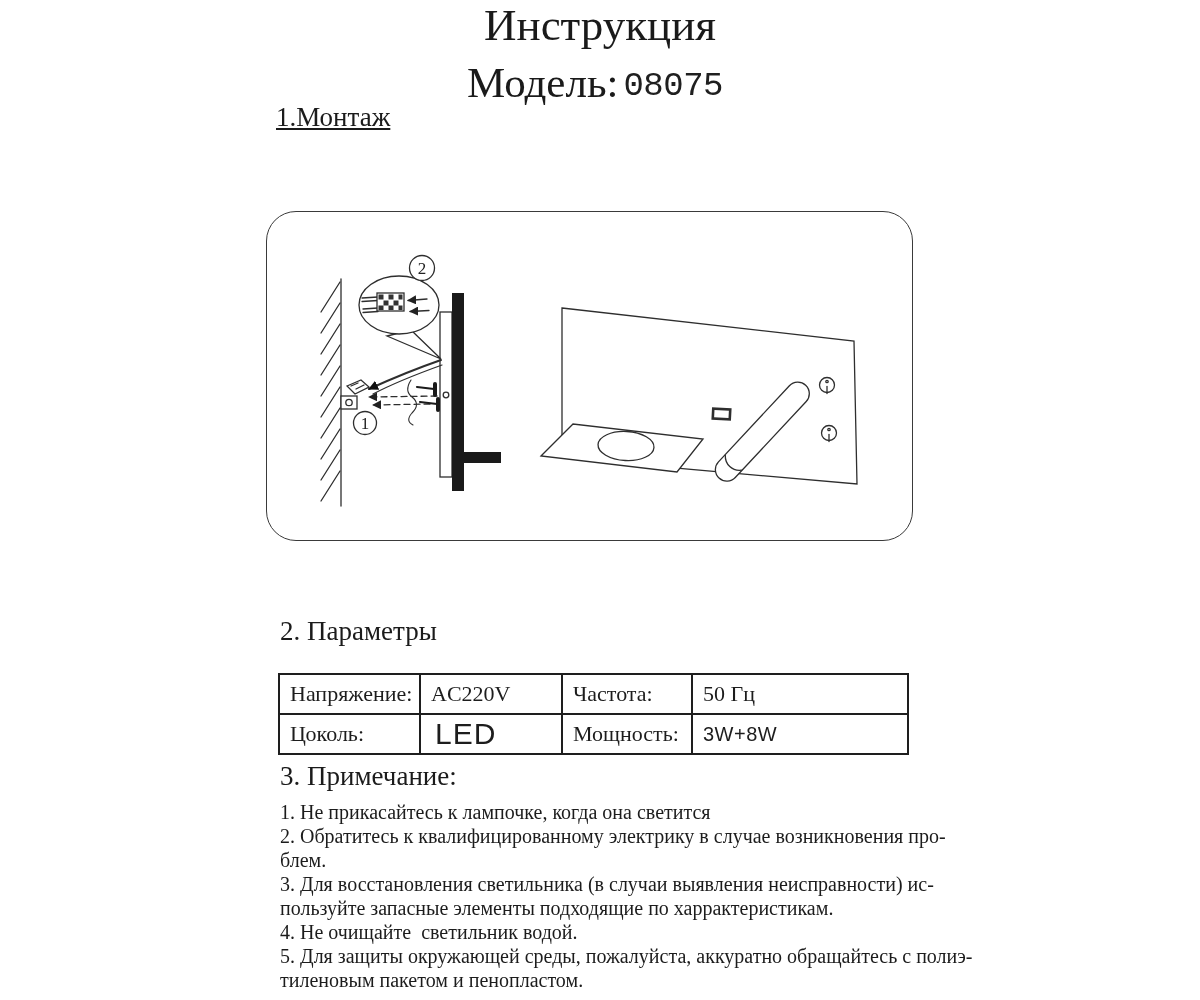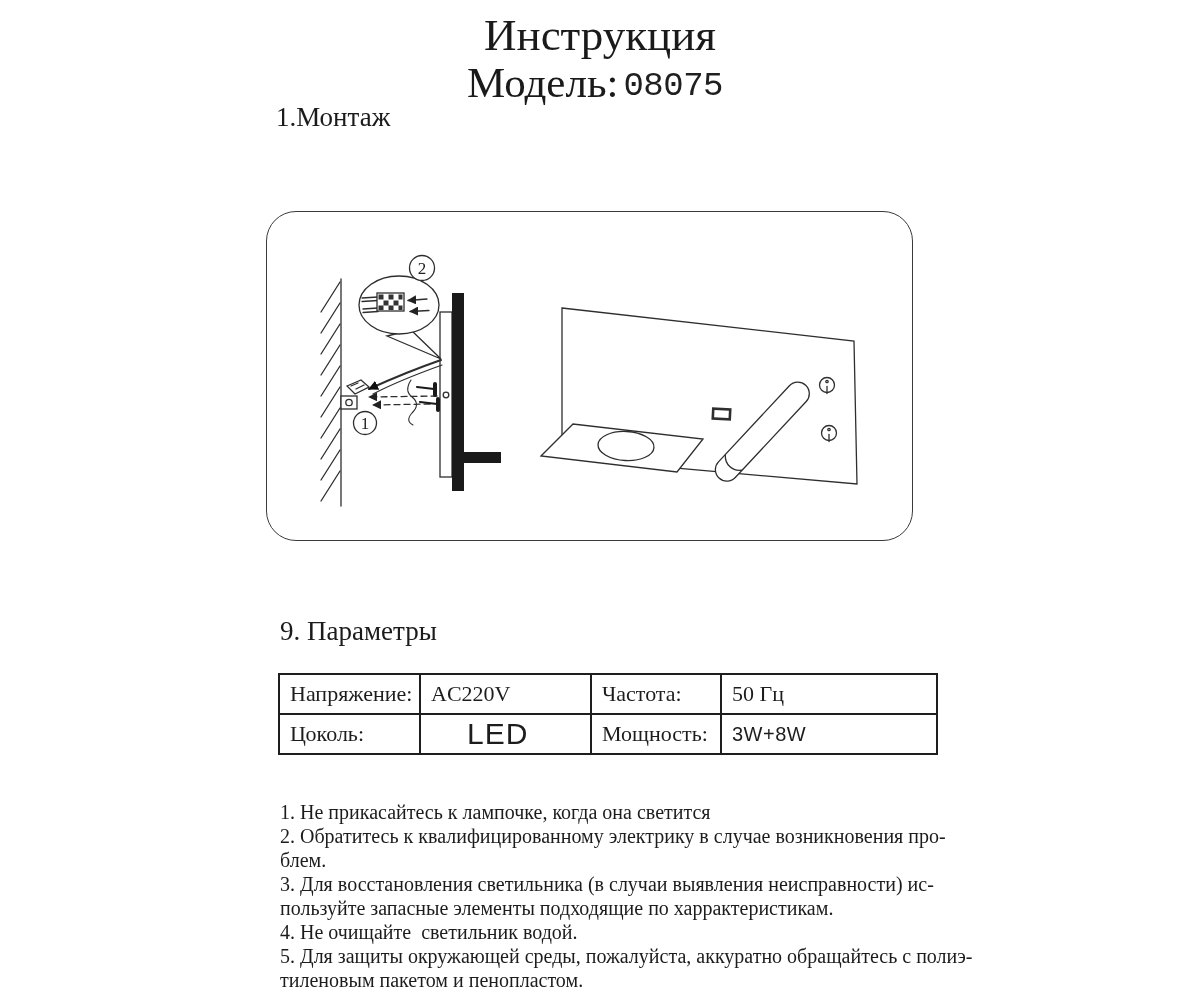--- a/index.html
+++ b/index.html
@@ -2,52 +2,52 @@
 <html><head>
 <meta charset="utf-8">
 <style>
   html,body{margin:0;padding:0;background:#fff;}
   .page{
     position:relative;width:1200px;height:1000px;background:#ffffff;
     font-family:"Liberation Serif","DejaVu Serif",serif;color:#1d1d1d;overflow:hidden;
   }
   .abs{position:absolute;}
   .title{
-    left:0;top:10px;width:1200px;text-align:center;
+    left:0;top:0;width:1200px;text-align:center;
     font-size:45px;line-height:1.15;color:#1a1a1a;
   }
   .model-line{
     left:0;top:58px;width:1200px;text-align:center;transform:translateX(-5px);
   }
   .model-label{font-size:43px;color:#1a1a1a;margin-top:28px;}
   .model-number{
     font-family:Liberation Mono, monospace;
     font-size:34px;letter-spacing:-0.5px;margin-left:5px;color:#1f1f1f;
     position:relative;top:-2px;
   }
-  .h-mount{left:276px;top:102px;font-size:27px;color:#1b1b1b;}
+  .h-mount{left:276px;top:102px;font-size:27px;color:#1b1b1b;text-decoration:underline;}
   .h-params{left:280px;top:616px;font-size:27px;color:#1b1b1b;}
   .h-notes{left:280px;top:761px;font-size:27px;color:#1b1b1b;}
   .diagram-box{
     left:266px;top:211px;width:647px;height:330px;
     border:1.6px solid #3a3a3a;border-radius:30px;box-sizing:border-box;
   }
   .diagram-box svg{position:absolute;left:-1.6px;top:-1.6px;}
   table.params{
     position:absolute;left:278px;top:673px;border-collapse:collapse;
     table-layout:fixed;
   }
   table.params td{
     border:2px solid #1e1e1e;height:40px;box-sizing:border-box;
     padding:0 0 0 10px;vertical-align:middle;
     font-size:22px;color:#1d1d1d;white-space:nowrap;overflow:hidden;
   }
-  td.c1{width:141px;} td.c2{width:171px;} td.c3{width:130px;} td.c4{width:216px;}
+  td.c1{width:141px;} td.c2{width:142px;} td.c3{width:130px;} td.c4{width:216px;}
   .val-sans{font-family:"Liberation Sans","DejaVu Sans",sans-serif;font-size:20px;letter-spacing:0.5px;}
-  .val-led{font-family:"Liberation Sans","DejaVu Sans",sans-serif;font-size:30px;letter-spacing:1px;padding-left:4px;display:inline-block;margin-left:32px;}
+  .val-led{font-family:"Liberation Sans","DejaVu Sans",sans-serif;font-size:30px;letter-spacing:1px;padding-left:4px;display:inline-block;}
   .notes{left:280px;top:800px;font-size:20px;line-height:24px;color:#1c1c1c;}
   .note-line{white-space:pre;}
   .diag-stroke{stroke:#2e2e2e;stroke-width:1.3;fill:none;stroke-linecap:round;}
   svg text{font-family:"Liberation Serif","DejaVu Serif",serif;fill:#222;stroke:none;}
 </style>
 </head>
 <body>
 
 <div class="page">
 
@@ -177,39 +177,40 @@
 
           <g transform="translate(497,222) rotate(-47)">
             <rect x="-63" y="-11.5" width="127" height="23" rx="11.5" fill="#fff"></rect>
             <path d="M-42,-11 C-49,-5 -49,5 -42,11"></path>
           </g>
         </g>
       </g>
     </svg>
   </div>
 
-  <div class="abs h-params">9. Параметры</div>
+  <div class="abs h-params">2. Параметры</div>
 
   <table class="params">
     <tbody>
         <tr>
       <td class="c1">Напряжение:</td>
       <td class="c2">AC220V</td>
       <td class="c3">Частота:</td>
       <td class="c4">50 Гц</td>
     </tr>
     <tr>
       <td class="c1">Цоколь:</td>
       <td class="c2"><span class="val-led">LED</span></td>
       <td class="c3">Мощность:</td>
       <td class="c4"><span class="val-sans">3W+8W</span></td>
     </tr>
   </tbody>
     </table>
 
+  <div class="abs h-notes">3. Примечание:</div>
 
   <div class="abs notes">
     <div class="note-line">1. Не прикасайтесь к лампочке, когда она светится</div>
     <div class="note-line">2. Обратитесь к квалифицированному электрику в случае возникновения про-</div>
     <div class="note-line">блем.</div>
     <div class="note-line">3. Для восстановления светильника (в случаи выявления неисправности) ис-</div>
     <div class="note-line">пользуйте запасные элементы подходящие по харрактеристикам.</div>
     <div class="note-line">4. Не очищайте  светильник водой.</div>
     <div class="note-line">5. Для защиты окружающей среды, пожалуйста, аккуратно обращайтесь с полиэ-</div>
     <div class="note-line">тиленовым пакетом и пенопластом.</div>

